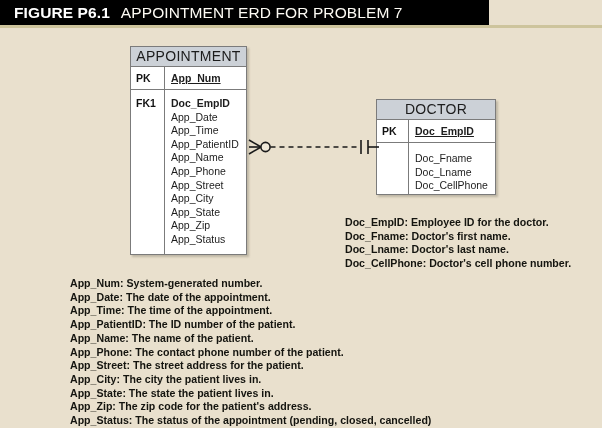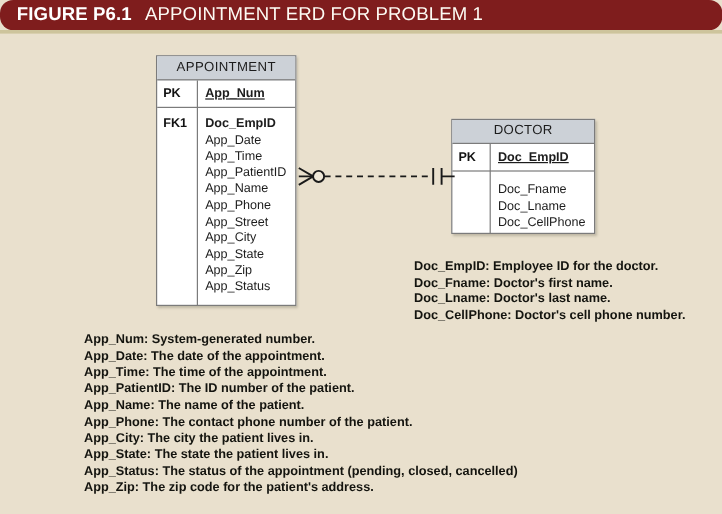--- a/index.html
+++ b/index.html
@@ -13,25 +13,24 @@
     height: 428px;
     background: #e9e0cd;
     font-family: "Liberation Sans", sans-serif;
     overflow: hidden;
   }
 
   
   #title-bar {
     position: absolute;
     left: 0; top: 0;
-    width: 602px; height: 25px;
-    background: #7f1d1d;
+    width: 489px; height: 25px;
+    background: #000000;
     display: flex;
     align-items: center;
-    border-radius: 11px;
   }
   #title-bar .fig-num {
     color: #ffffff;
     font-size: 15.5px;
     font-weight: bold;
     letter-spacing: 0.1px;
     margin-left: 14px;
   }
   #title-bar .fig-title {
     color: #fdfbf4;
@@ -52,21 +51,21 @@
     position: absolute;
     background: #ffffff;
     border: 1px solid #7b7b7b;
     box-sizing: border-box;
     box-shadow: 1.5px 1.5px 2px rgba(90,85,70,0.30);
   }
   .entity-header {
     background: #ccd1d7;
     border-bottom: 1px solid #7b7b7b;
     text-align: center;
-    font-size: 11px;
+    font-size: 14px;
     color: #1c1c1c;
     line-height: 19px;
     height: 19px;
     letter-spacing: 0.3px;
   }
   .entity-body {
     position: relative;
   }
   .key-col {
     position: absolute;
@@ -159,21 +158,21 @@
     left: 70px; top: 277px;
   }
 </style>
 </head>
 <body>
 
 <div id="figure">
 
   <div id="title-bar">
     <span class="fig-num">FIGURE P6.1</span>
-    <span class="fig-title">APPOINTMENT ERD FOR PROBLEM 1</span>
+    <span class="fig-title">APPOINTMENT ERD FOR PROBLEM 7</span>
   </div>
   <div id="title-underline"></div>
 
   <div class="entity" id="entity-appointment">
     <div class="entity-header">APPOINTMENT</div>
     <div class="entity-body">
       <div class="key-col"></div>
       <div class="pk-row">
         <span class="key-label">PK</span>
         <span class="field pk">App_Num</span>
@@ -241,19 +240,20 @@
     <div class="line">Doc_CellPhone: Doctor's cell phone number.</div>
   </div>
 
   <div class="legend" id="legend-appointment">
     <div class="line">App_Num: System-generated number.</div>
     <div class="line">App_Date: The date of the appointment.</div>
     <div class="line">App_Time: The time of the appointment.</div>
     <div class="line">App_PatientID: The ID number of the patient.</div>
     <div class="line">App_Name:  The name of the patient.</div>
     <div class="line">App_Phone: The contact phone number of the patient.</div>
+    <div class="line">App_Street:  The street address for the patient.</div>
     <div class="line">App_City:   The city the patient lives in.</div>
     <div class="line">App_State:  The state the patient lives in.</div>
+    <div class="line">App_Zip:  The zip code for the patient's address.</div>
     <div class="line">App_Status: The status of the appointment (pending, closed, cancelled)</div>
-    <div class="line">App_Zip:  The zip code for the patient's address.</div>
   </div>
 
 </div>
 
 </body></html>

